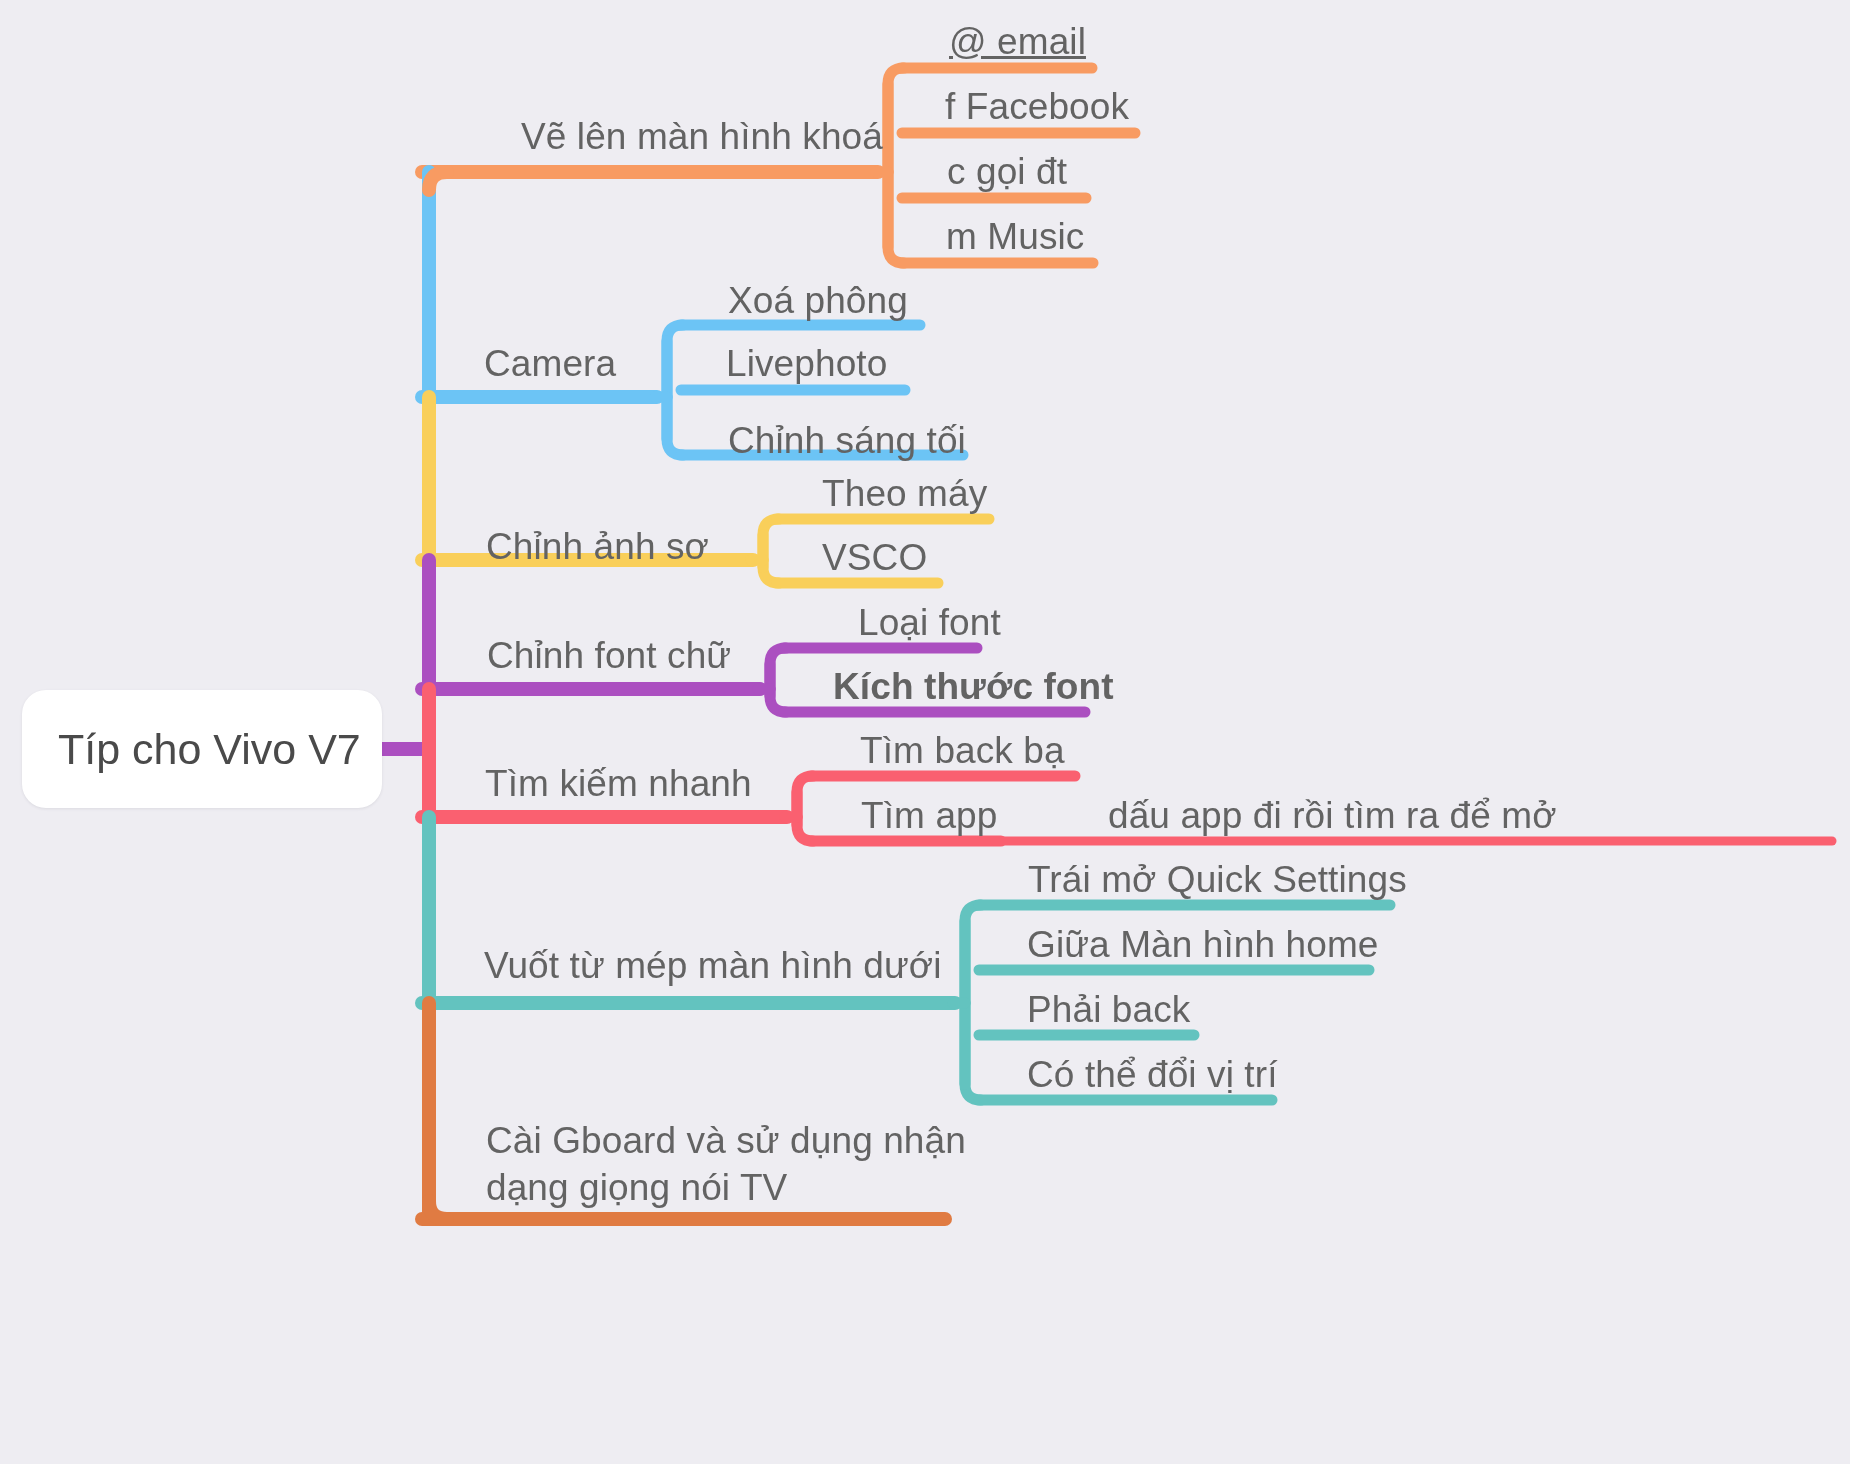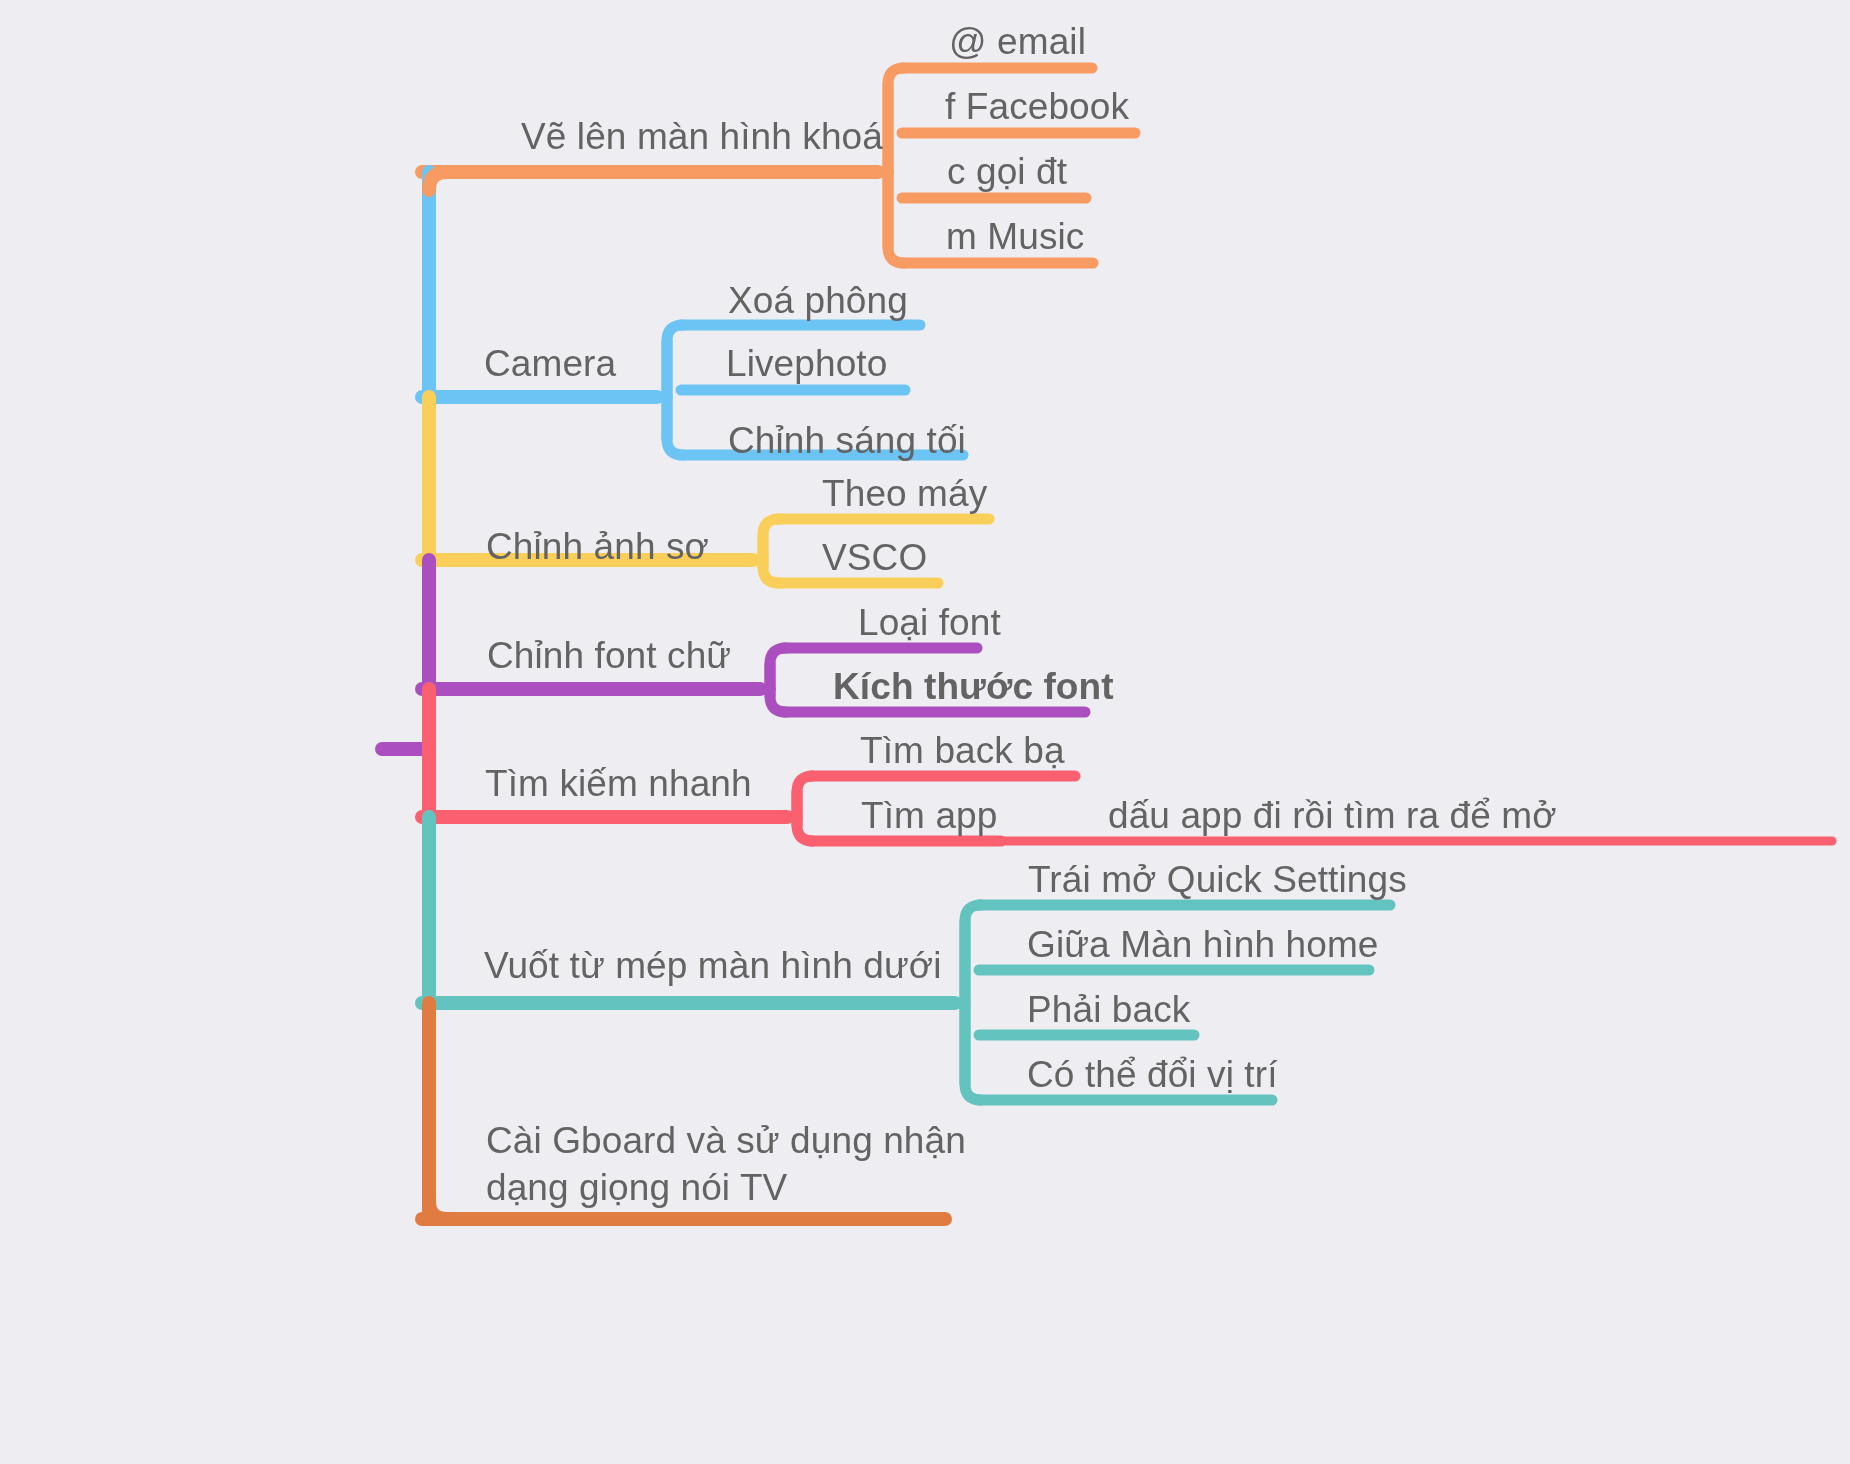--- a/index.html
+++ b/index.html
@@ -126,24 +126,27 @@
       <path d="M 979 970 H 1369" stroke="#63c3bf" stroke-width="11" fill="none" stroke-linecap="round" stroke-linejoin="round"></path>
       <path d="M 979 1035 H 1194" stroke="#63c3bf" stroke-width="11" fill="none" stroke-linecap="round" stroke-linejoin="round"></path>
       <path d="M 979 1100 H 1272" stroke="#63c3bf" stroke-width="11" fill="none" stroke-linecap="round" stroke-linejoin="round"></path>
       <path d="M 953 1003 H 965" stroke="#63c3bf" stroke-width="11" fill="none" stroke-linecap="round" stroke-linejoin="round"></path>
       <path d="M 429 1003 V 1219" stroke="#e07b42" stroke-width="14" fill="none" stroke-linecap="round" stroke-linejoin="round"></path>
       <path d="M 422 1219 H 945" stroke="#e07b42" stroke-width="14" fill="none" stroke-linecap="round" stroke-linejoin="round"></path>
       <path d="M 429 190 Q 429 172 447 172" stroke="#f89b62" stroke-width="14" fill="none" stroke-linecap="round" stroke-linejoin="round"></path>
       <path d="M 429 1201 Q 429 1219 447 1219" stroke="#e07b42" stroke-width="14" fill="none" stroke-linecap="round" stroke-linejoin="round"></path>
     </svg>
 
+  <div class="central-node" id="central-node" style="left: 22px; top: 690px; width: 360px; height: 118px;">
+    <span class="central-text">Típ cho Vivo V7</span>
+  </div>
 
   <div id="labels">
       <div class="node-label lvl1" style="left: 489px; top: 116px; margin-left: 32px;">Vẽ lên màn hình khoá</div>
-      <div class="node-label lvl2" style="left: 949px; top: 21px;">@ email</div>
+      <div class="node-label lvl2" style="left: 949px; top: 21px; text-decoration: underline;">@ email</div>
       <div class="node-label lvl2" style="left: 945px; top: 86px;">f Facebook</div>
       <div class="node-label lvl2" style="left: 947px; top: 151px;">c gọi đt</div>
       <div class="node-label lvl2" style="left: 946px; top: 216px;">m Music</div>
       <div class="node-label lvl1" style="left: 484px; top: 343px;">Camera</div>
       <div class="node-label lvl2" style="left: 728px; top: 280px;">Xoá phông</div>
       <div class="node-label lvl2" style="left: 726px; top: 343px;">Livephoto</div>
       <div class="node-label lvl2" style="left: 728px; top: 408px; margin-top: 12px;">Chỉnh sáng tối</div>
       <div class="node-label lvl1" style="left: 486px; top: 506px; margin-top: 20px;">Chỉnh ảnh sơ</div>
       <div class="node-label lvl2" style="left: 822px; top: 473px;">Theo máy</div>
       <div class="node-label lvl2" style="left: 822px; top: 537px;">VSCO</div>

